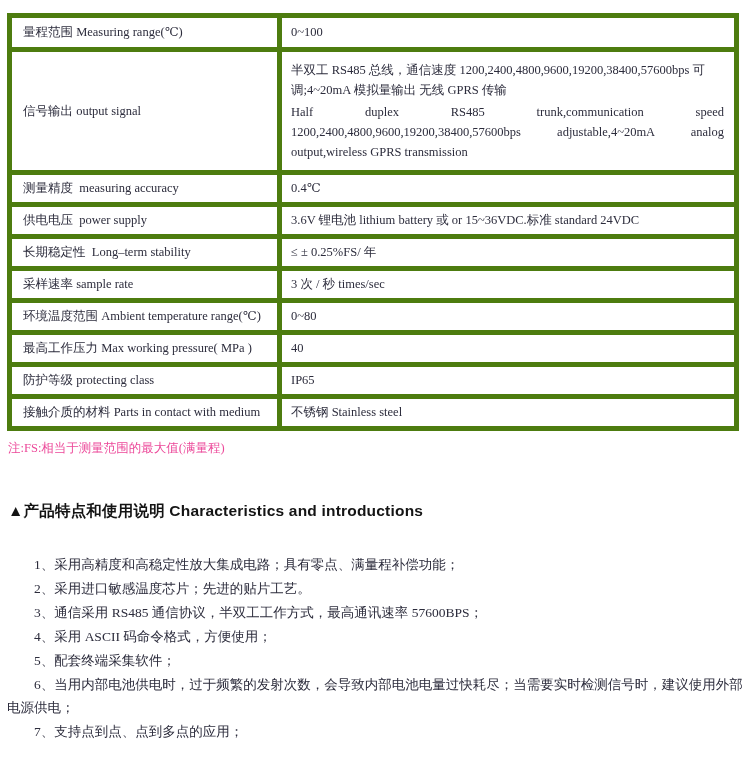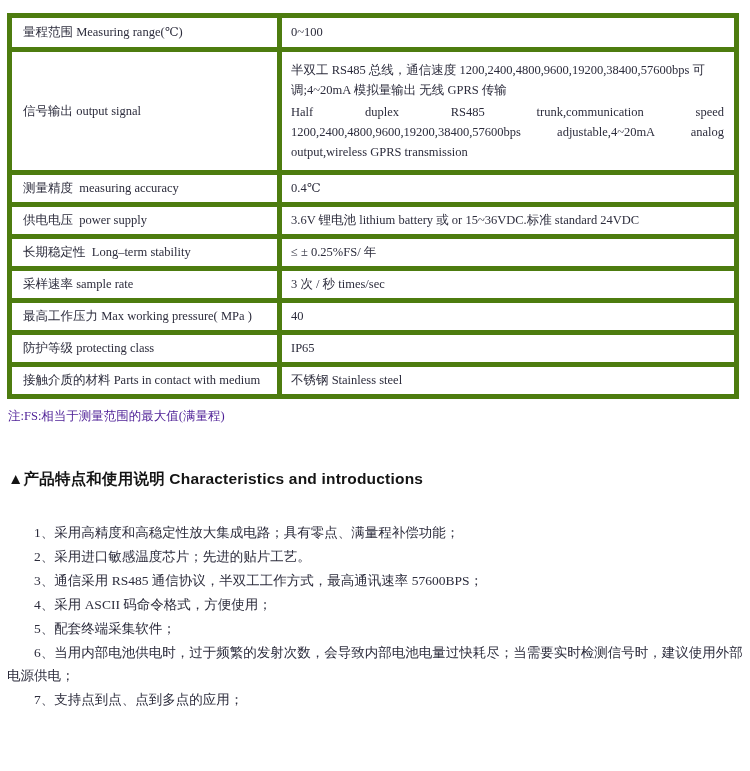--- a/index.html
+++ b/index.html
@@ -50,21 +50,21 @@
   }
   tr.r-std  { height: 32px; }
   tr.r-first{ height: 34px; }
   tr.r-signal { height: 96px; }
   tr.r-signal td.value { padding: 8px 10px 8px 9px; vertical-align: middle; }
   .value-cn { line-height: 20px; margin-bottom: 2px; }
   .value-en { line-height: 20px; text-align: justify; }
   .note {
     font-size: 12.5px;
     margin: 9px 0 0 1px;
-    color: #4c1d95;
+    color: #ec4899;
   }
   .sec2 {
     margin-top: 42px;
     font-size: 15.5px;
   }
   .features {
     margin-top: 31px;
     font-size: 13.5px;
   }
   .features p {
@@ -103,20 +103,24 @@
       </tr>
       <tr class="r-std">
         <td class="label">长期稳定性  Long–term stability</td>
         <td class="value">≤ ± 0.25%FS/ 年</td>
       </tr>
       <tr class="r-std">
         <td class="label">采样速率 sample rate</td>
         <td class="value">3 次 / 秒 times/sec</td>
       </tr>
       <tr class="r-std">
+        <td class="label">环境温度范围 Ambient temperature range(℃)</td>
+        <td class="value">0~80</td>
+      </tr>
+      <tr class="r-std">
         <td class="label">最高工作压力 Max working pressure( MPa )</td>
         <td class="value">40</td>
       </tr>
       <tr class="r-std">
         <td class="label">防护等级 protecting class</td>
         <td class="value">IP65</td>
       </tr>
       <tr class="r-std">
         <td class="label">接触介质的材料 Parts in contact with medium</td>
         <td class="value">不锈钢 Stainless steel</td>

